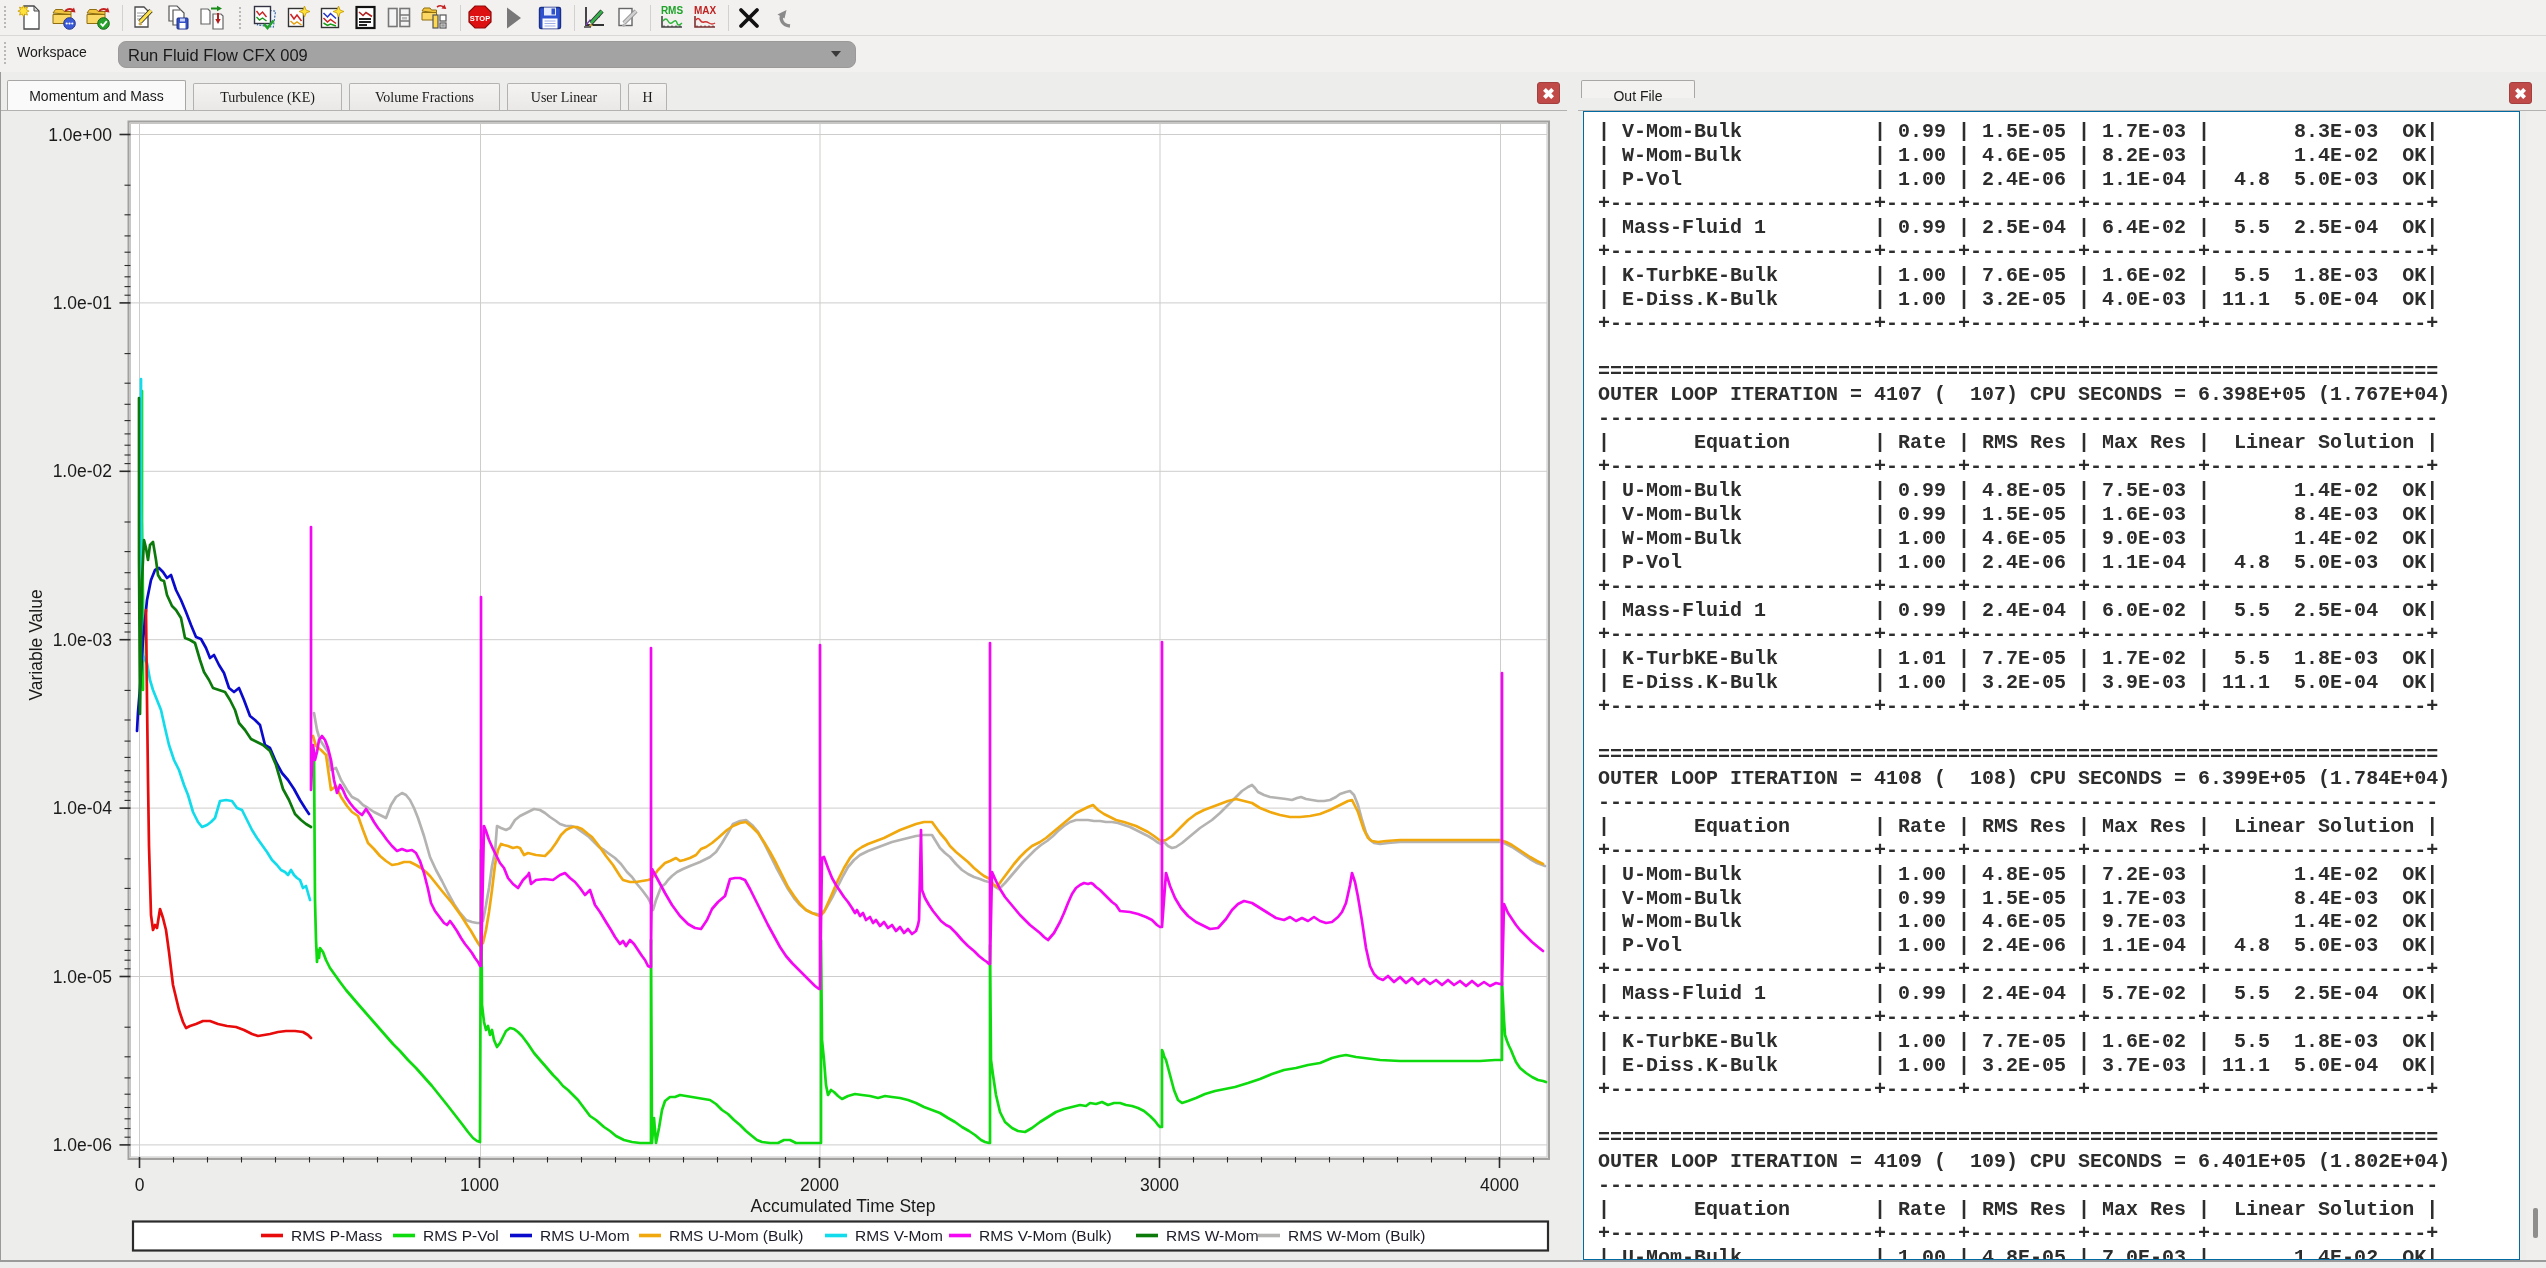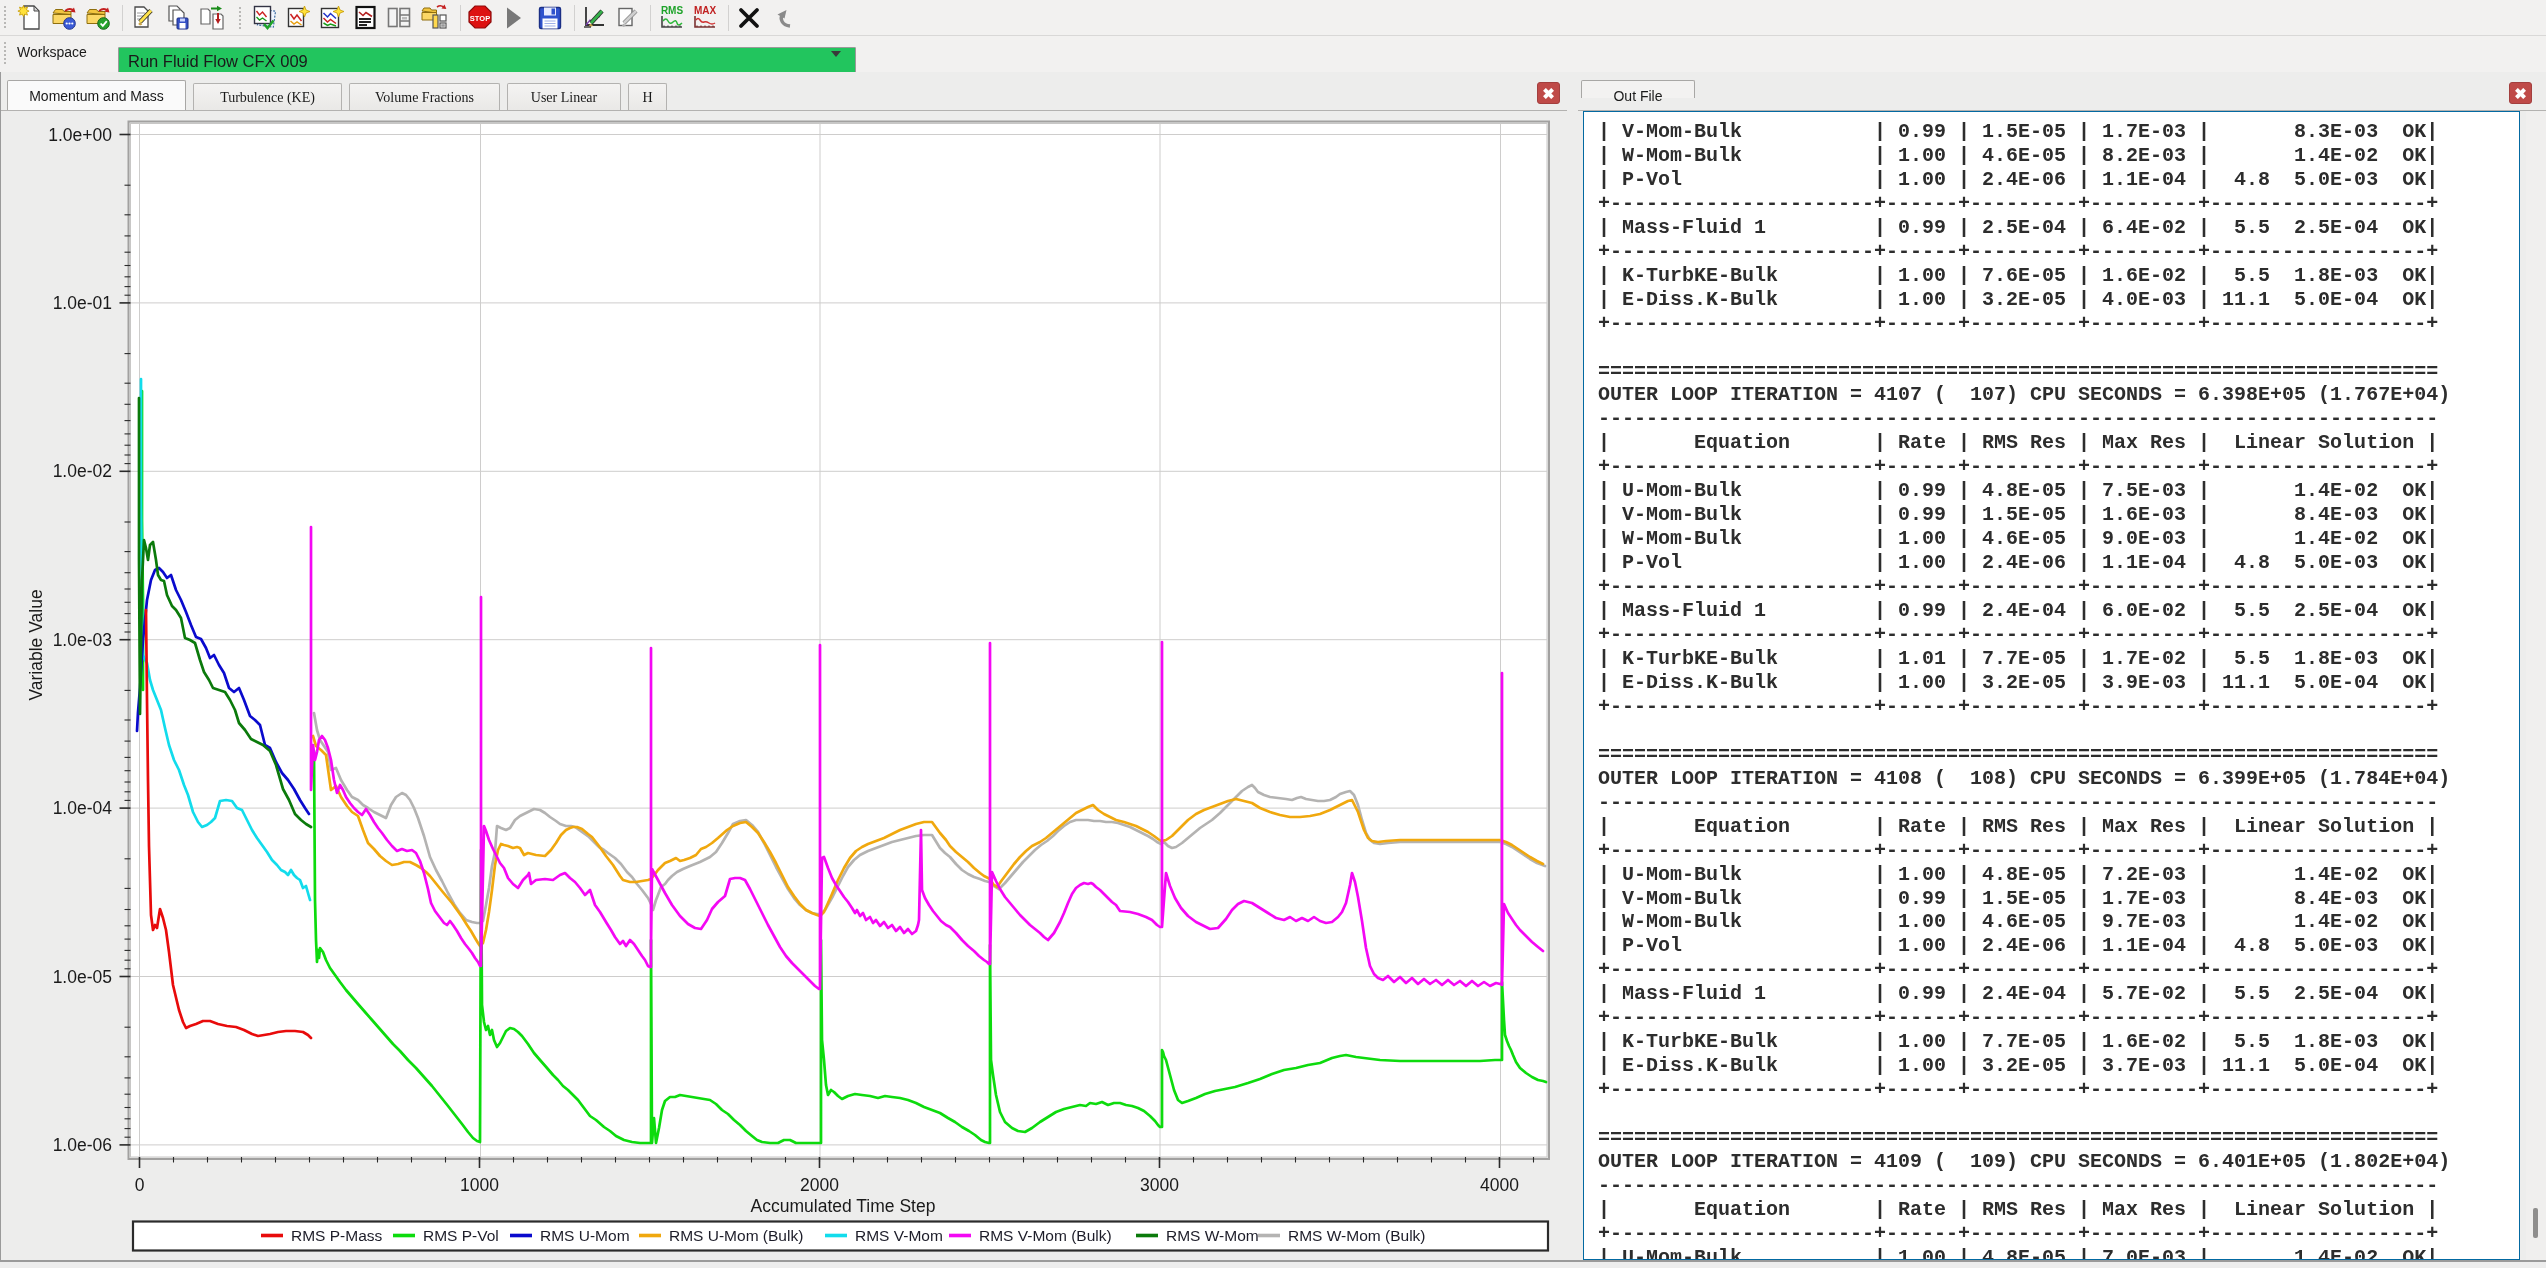--- a/index.html
+++ b/index.html
@@ -3,21 +3,21 @@
 <meta charset="utf-8">
 <style>
 html,body{margin:0;padding:0;}
 body{width:2546px;height:1268px;position:relative;overflow:hidden;
  font-family:"Liberation Sans",sans-serif;background:#ededed;}
 .abs{position:absolute;}
 #toolbar{left:0;top:0;width:2546px;height:35px;background:#f2f1f0;border-bottom:1px solid #d9d8d7;}
 #row2{left:0;top:36px;width:2546px;height:36px;background:#f2f1f0;border-bottom:1px solid #c9c8c7;}
 .grip{width:2px;border-left:2px dotted #b9b8b6;height:22px;}
 #wslabel{left:17px;top:44px;font-size:14px;color:#1a1a1a;}
-#wsdd{left:118px;top:47px;width:736px;height:25px;background:#22c55e;border:1px solid #9b9a99;border-radius:1px;}
+#wsdd{left:118px;top:41px;width:736px;height:25px;background:#a3a3a3;border:1px solid #9b9a99;border-radius:8px;}
 #wsdd span{position:absolute;left:9px;top:4px;font-size:16.5px;color:#1a1a1a;}
 #wsarrow{left:831px;top:51px;width:0;height:0;border-left:5.5px solid transparent;border-right:5.5px solid transparent;border-top:6.5px solid #3a3a3a;}
 #main{left:0;top:72px;width:2546px;height:1190px;background:#ededec;border-left:1px solid #9a9a9a;border-bottom:2px solid #9a9a9a;box-sizing:border-box;}
 .tab{position:absolute;box-sizing:border-box;font-size:14px;color:#1a1a1a;text-align:center;}
 .tabA{background:#fafafa;border:1px solid #a8a7a5;border-bottom:none;border-top-left-radius:2px;border-top-right-radius:2px;}
 .tabI{background:linear-gradient(#f4f3f2,#e9e8e6);border:1px solid #b3b2b0;border-bottom:none;border-top-left-radius:2px;border-top-right-radius:2px;font-family:Liberation Serif, serif;}
 #tabline{left:1px;top:110px;width:1566px;height:1px;background:#b3b2b0;}
 #tablineR{left:1578px;top:110px;width:968px;height:1px;background:#b3b2b0;}
 .closeX{width:23px;height:22px;background:#bf4a48;border:1px solid #a33f3e;border-radius:3px;color:#fff;
  font-size:15px;font-weight:bold;text-align:center;line-height:21px;box-sizing:border-box;}

